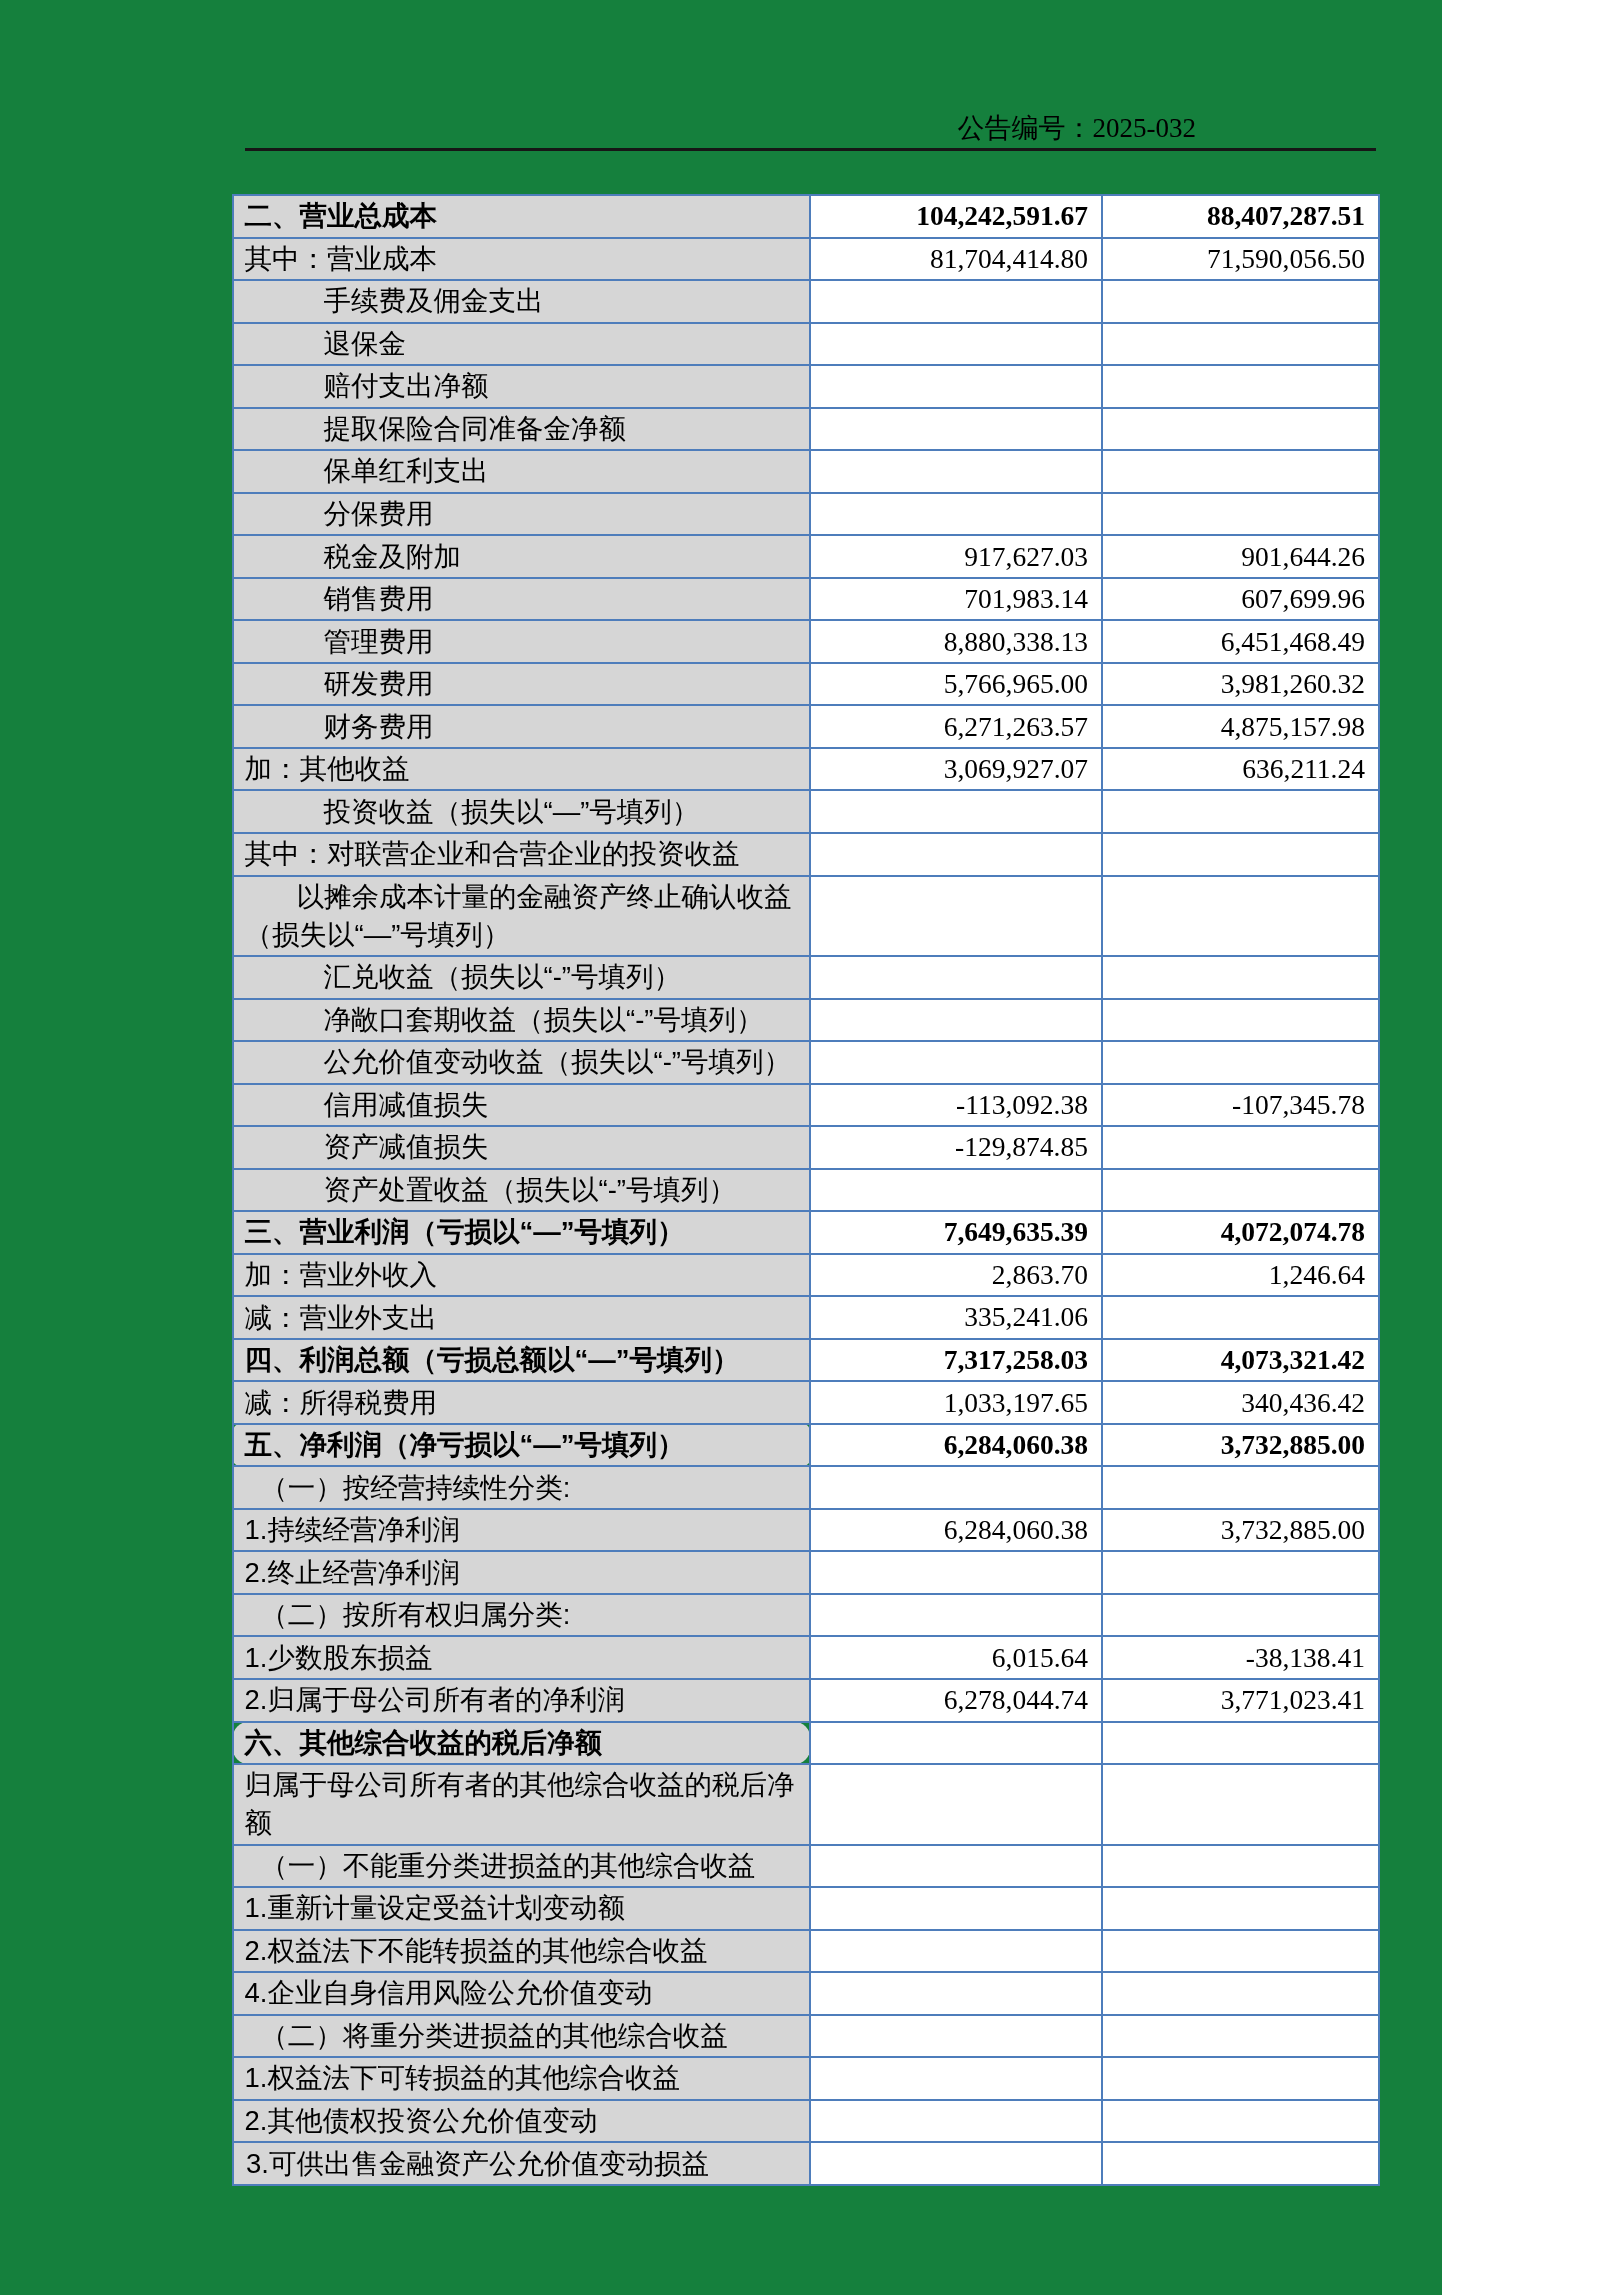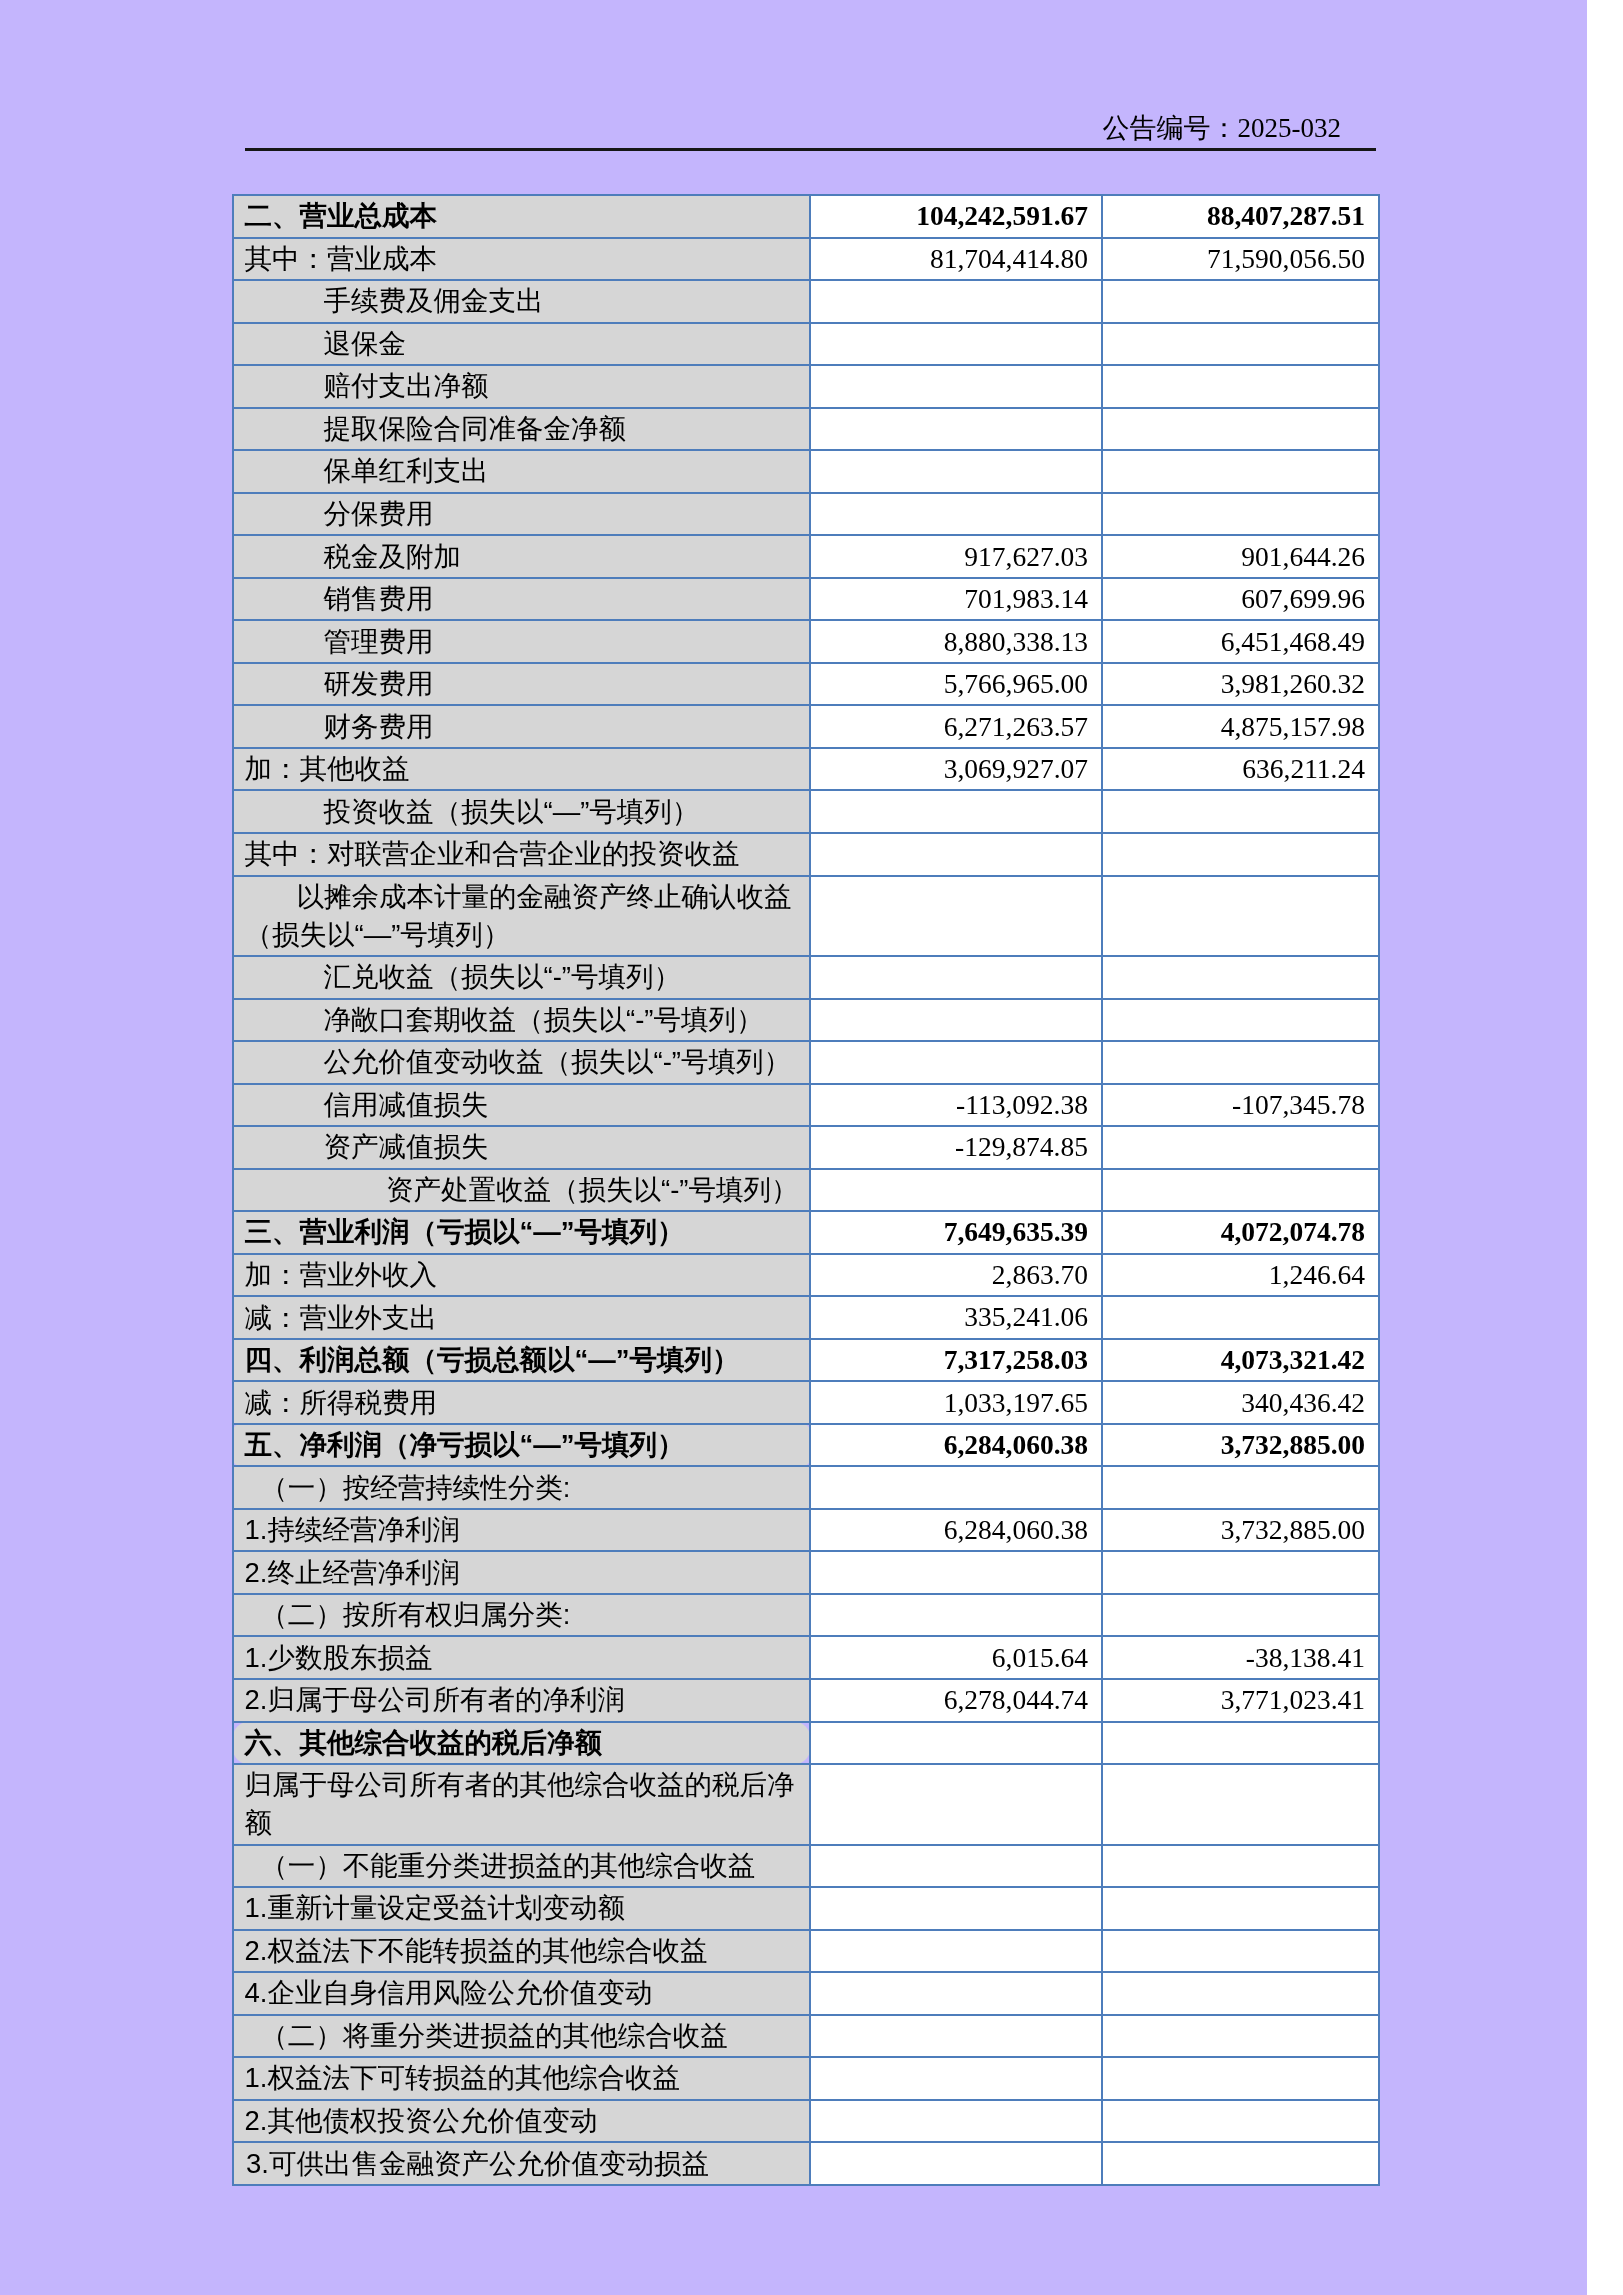--- a/index.html
+++ b/index.html
@@ -1,19 +1,19 @@
 <!DOCTYPE html>
 <html style="font-size:10.5px"><head>
 <meta charset="utf-8">
 <style>
   html,body { margin:0; padding:0; background:#ffffff; }
   .page {
     position:relative;
-    width:1587px; height:2295px;
-    background:#c4b5fd;
+    width:1442px; height:2295px;
+    background:#15803d;
     color:#000;
     font-family:"Liberation Serif", serif;
     overflow:hidden;
   }
   .announcement {
     position:absolute;
     top:110px; right:246px;
     font-size:27px;
     white-space:nowrap;
   }
@@ -176,21 +176,21 @@
           <td class="lbl" style="text-indent: 79px;">信用减值损失</td>
           <td class="val">-113,092.38</td>
           <td class="val">-107,345.78</td>
         </tr>
         <tr>
           <td class="lbl" style="text-indent: 79px;">资产减值损失</td>
           <td class="val">-129,874.85</td>
           <td class="val"></td>
         </tr>
         <tr>
-          <td class="lbl" style="text-indent: 79px; text-align: right;">资产处置收益（损失以“-”号填列）</td>
+          <td class="lbl" style="text-indent: 79px;">资产处置收益（损失以“-”号填列）</td>
           <td class="val"></td>
           <td class="val"></td>
         </tr>
         <tr class="b">
           <td class="lbl" style="text-indent: 0px;">三、营业利润（亏损以“—”号填列）</td>
           <td class="val">7,649,635.39</td>
           <td class="val">4,072,074.78</td>
         </tr>
         <tr>
           <td class="lbl" style="text-indent: 0px;">加：营业外收入</td>

